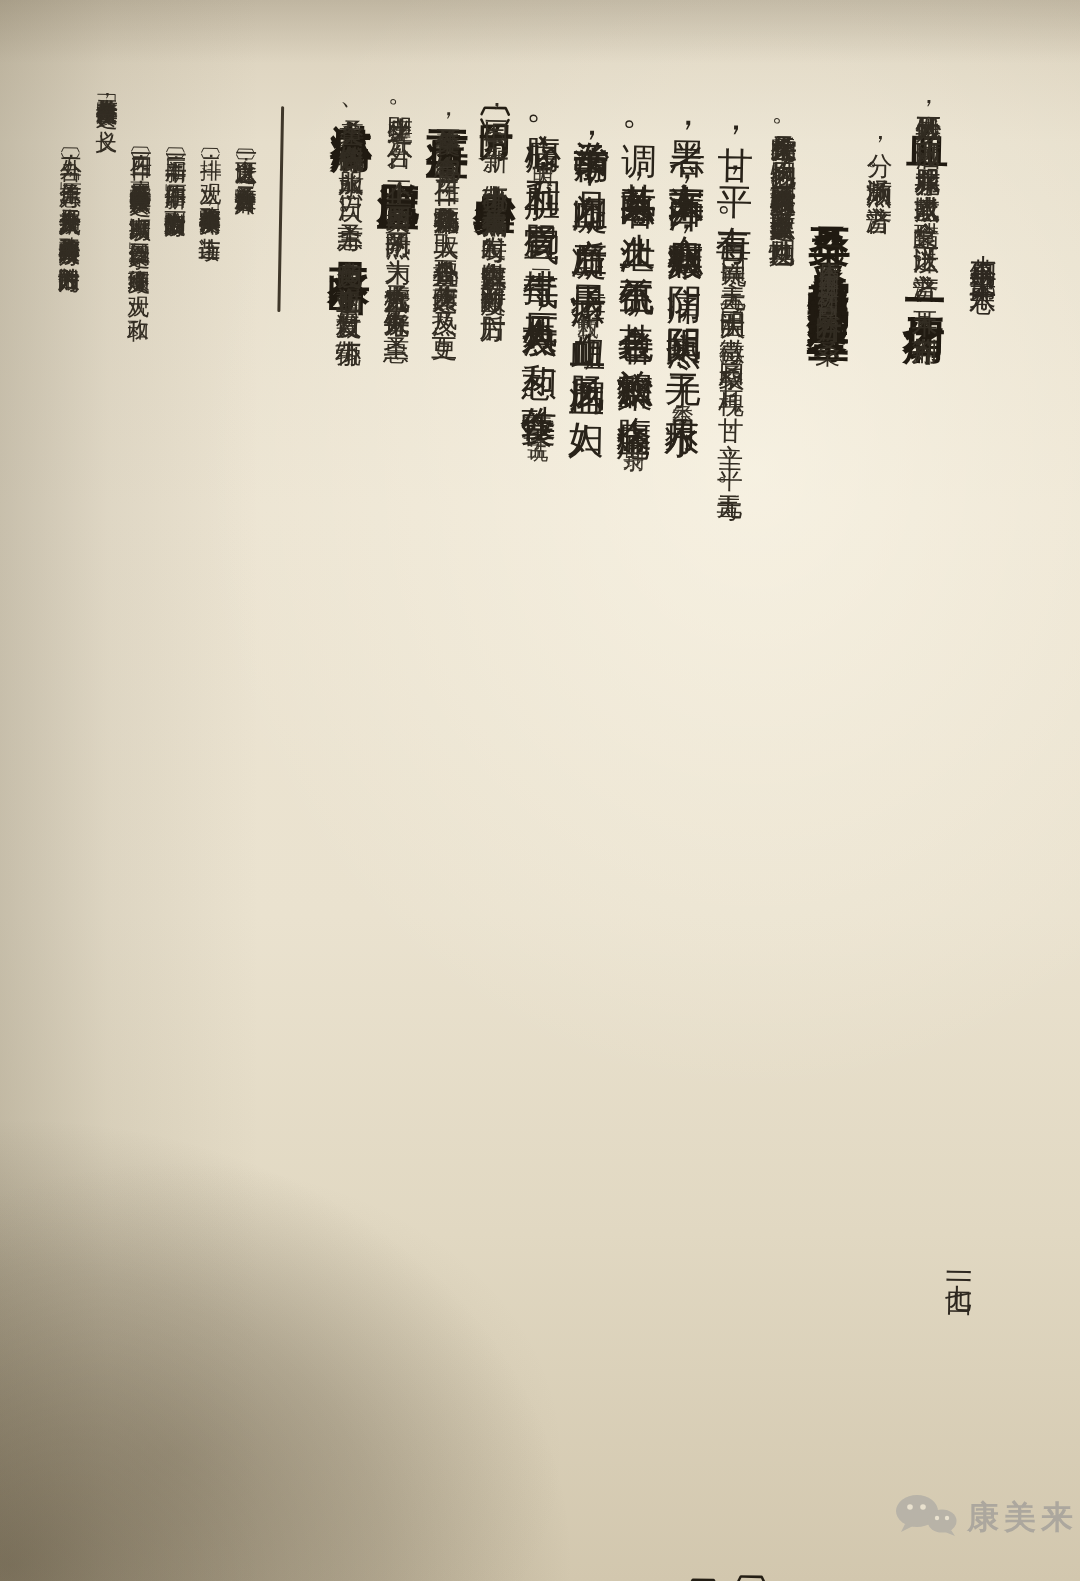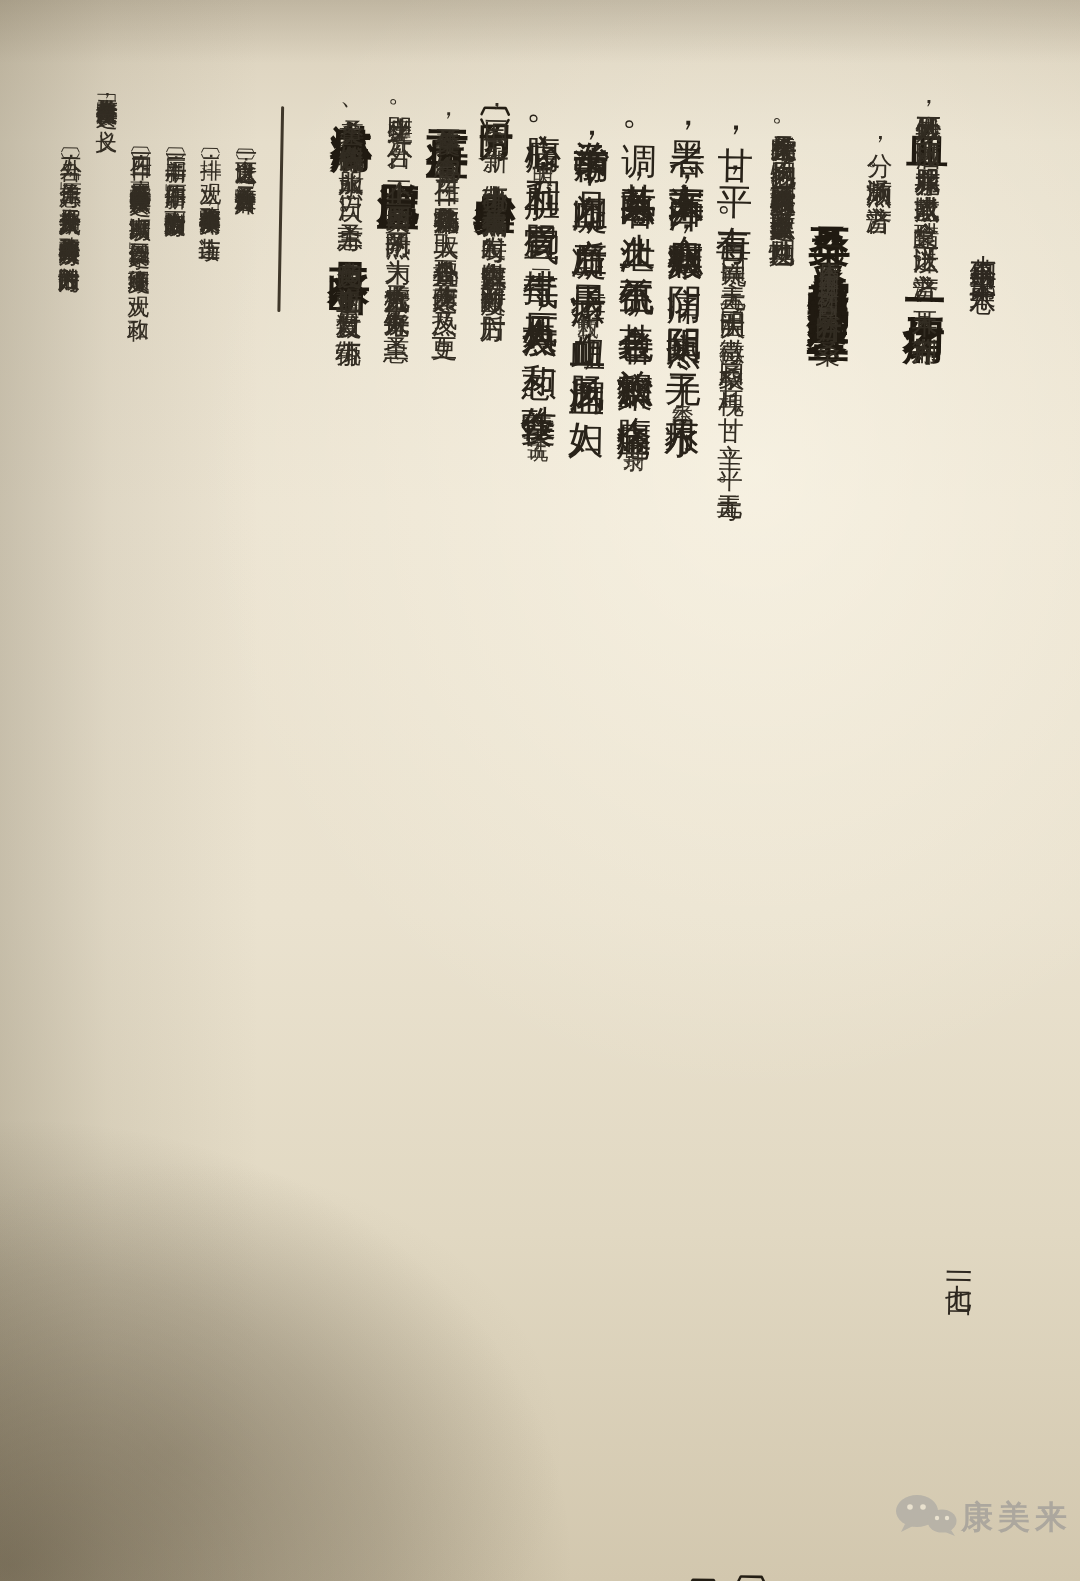--- a/index.html
+++ b/index.html
@@ -23,21 +23,21 @@
   .xl{font-size:42px;font-weight:700;letter-spacing:3px;color:#201a11;}
   .lg{font-size:36px;letter-spacing:2px;}
   .sm{font-size:26px;letter-spacing:0px;color:#322c22;}
   .xs{font-size:21px;letter-spacing:1px;color:#3a342a;}
   .hd{font-size:34px;font-weight:700;letter-spacing:1px;color:#241e14;}
   .ref{font-size:19px;letter-spacing:0;color:#3a342a;}
   .gap{display:inline-block;inline-size:36px;}
   .bottom{position:absolute;bottom:46px;right:5px;}
   .sepline{position:absolute;left:281px;top:118px;width:3px;height:206px;
            background:#3f372a;border-radius:2px;}
-  .watermark{position:absolute;left:893px;top:1494px;display:flex;align-items:center;gap:2px;opacity:0.9;justify-content:space-between;}
+  .watermark{position:absolute;left:893px;top:1494px;display:flex;align-items:center;gap:8px;opacity:0.9;justify-content:space-between;}
   .wm-text{font-family:"Liberation Sans","DejaVu Sans",sans-serif;font-size:32px;
            letter-spacing:5px;color:#a8a49c;font-weight:600;}
 </style>
 </head>
 <body>
 
 <div class="page">
   <div class="content">
 
     <div class="vcol" style="left:972px;top:232px;font-size:27px;letter-spacing:3.5px;color:#2e2820;">本草纲目菜部第二十八卷</div>

